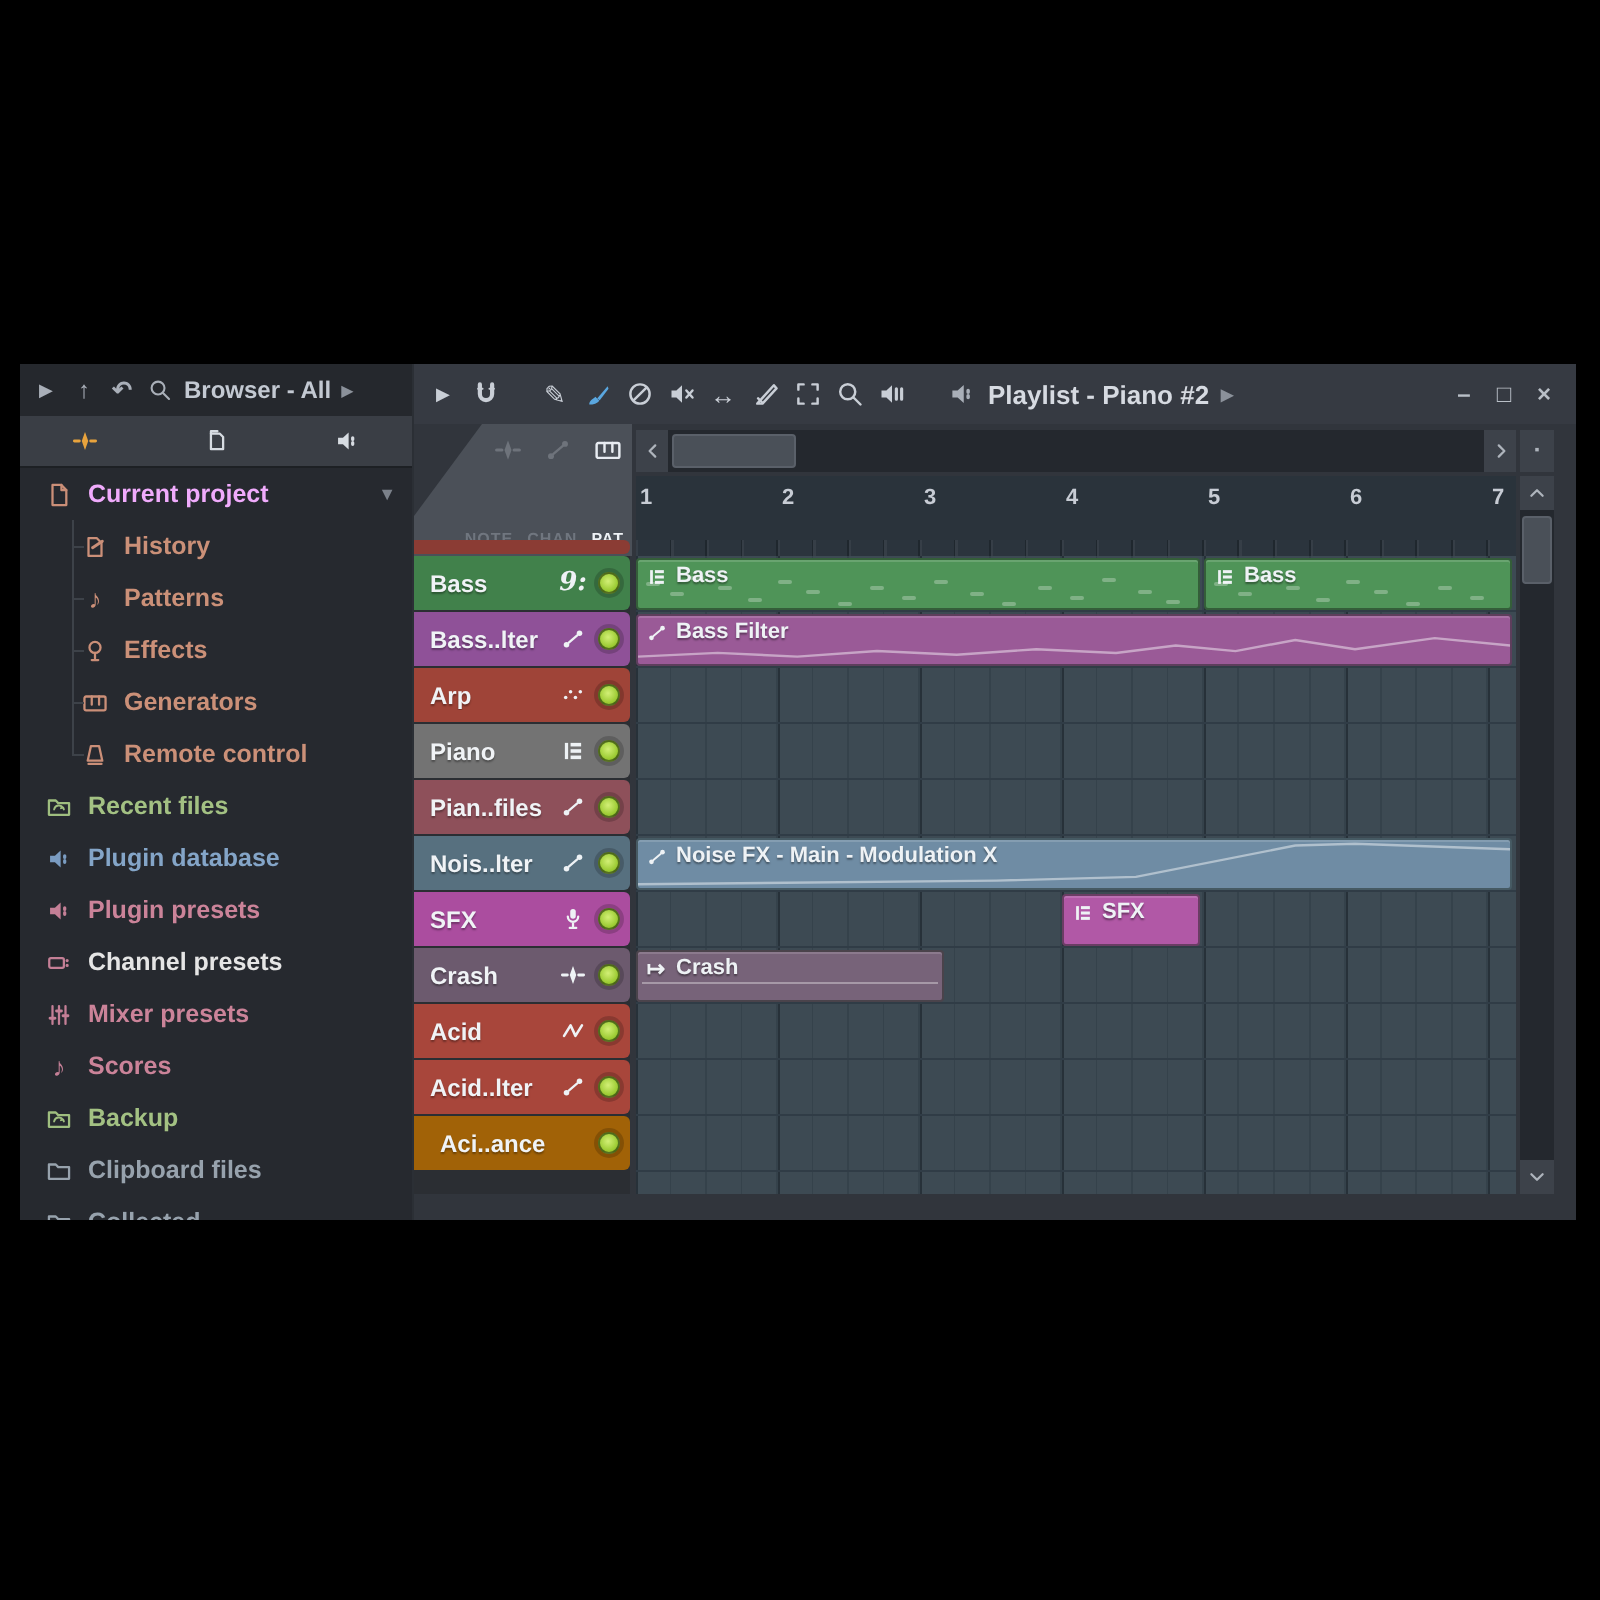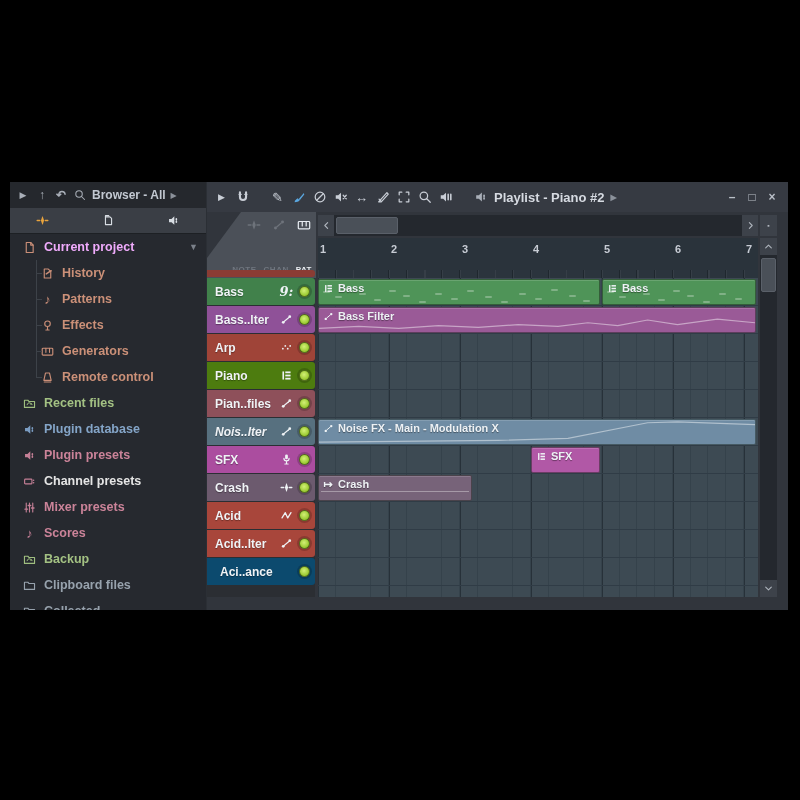--- a/index.html
+++ b/index.html
@@ -456,21 +456,21 @@
             <span class="trk-icon">
               <svg viewBox="0 0 16 16" fill="none" stroke="currentColor" stroke-width="1.4" stroke-linecap="round" stroke-linejoin="round">
                 <circle cx="3.5" cy="9.5" r="1.1" fill="currentColor" stroke="none"></circle>
                 <circle cx="6.5" cy="6" r="1.1" fill="currentColor" stroke="none"></circle>
                 <circle cx="9.5" cy="9.5" r="1.1" fill="currentColor" stroke="none"></circle>
                 <circle cx="12.5" cy="6" r="1.1" fill="currentColor" stroke="none"></circle>
               </svg>
             </span>
             <span class="led"></span>
           </div>
-          <div class="trk" style="top: 180px; background: #4d7c0f;">
+          <div class="trk" style="top: 180px; background: #737373;">
             <span class="trk-name">Piano</span>
             <span class="trk-icon">
               <svg viewBox="0 0 16 16" fill="none" stroke="currentColor" stroke-width="1.4" stroke-linecap="round" stroke-linejoin="round">
                 <rect x="3" y="3" width="2" height="10" fill="currentColor" stroke="none"></rect>
                 <rect x="6.5" y="3" width="6.5" height="2.2" fill="currentColor" stroke="none"></rect>
                 <rect x="6.5" y="6.9" width="6.5" height="2.2" fill="currentColor" stroke="none"></rect>
                 <rect x="6.5" y="10.8" width="6.5" height="2.2" fill="currentColor" stroke="none"></rect>
               </svg>
             </span>
             <span class="led"></span>
@@ -479,21 +479,21 @@
             <span class="trk-name">Pian..files</span>
             <span class="trk-icon">
               <svg viewBox="0 0 16 16" fill="none" stroke="currentColor" stroke-width="1.4" stroke-linecap="round" stroke-linejoin="round">
                 <circle cx="4" cy="11.5" r="1.7" fill="currentColor" stroke="none"></circle>
                 <circle cx="12" cy="4.5" r="1.7" fill="currentColor" stroke="none"></circle>
                 <path d="M5.4 10.2 L10.6 5.8"></path>
               </svg>
             </span>
             <span class="led"></span>
           </div>
-          <div class="trk" style="top: 236px; background: rgb(87, 112, 127); font-style: italic;">
+          <div class="trk" style="top: 236px; background: rgb(87, 112, 127);">
             <span class="trk-name">Nois..lter</span>
             <span class="trk-icon">
               <svg viewBox="0 0 16 16" fill="none" stroke="currentColor" stroke-width="1.4" stroke-linecap="round" stroke-linejoin="round">
                 <circle cx="4" cy="11.5" r="1.7" fill="currentColor" stroke="none"></circle>
                 <circle cx="12" cy="4.5" r="1.7" fill="currentColor" stroke="none"></circle>
                 <path d="M5.4 10.2 L10.6 5.8"></path>
               </svg>
             </span>
             <span class="led"></span>
           </div>
@@ -530,21 +530,21 @@
             <span class="trk-name">Acid..lter</span>
             <span class="trk-icon">
               <svg viewBox="0 0 16 16" fill="none" stroke="currentColor" stroke-width="1.4" stroke-linecap="round" stroke-linejoin="round">
                 <circle cx="4" cy="11.5" r="1.7" fill="currentColor" stroke="none"></circle>
                 <circle cx="12" cy="4.5" r="1.7" fill="currentColor" stroke="none"></circle>
                 <path d="M5.4 10.2 L10.6 5.8"></path>
               </svg>
             </span>
             <span class="led"></span>
           </div>
-          <div class="trk" style="top: 376px; background: #0c4a6e; padding-left: 13px;">
+          <div class="trk" style="top: 376px; background: #a16207; padding-left: 13px;">
             <span class="trk-name">Aci..ance</span>
             <span class="led"></span>
           </div>
         </div>
 
       <div class="grid" id="grid">
           <div class="clip" style="left: 0px; top: 1px; width: 282px; background: rgb(79, 148, 88);">
             <span class="clip-label">
               <span class="t-icon" style="width: 12px; height: 12px;">
                 <svg viewBox="0 0 16 16" fill="none" stroke="currentColor" stroke-width="1.4" stroke-linecap="round" stroke-linejoin="round">

